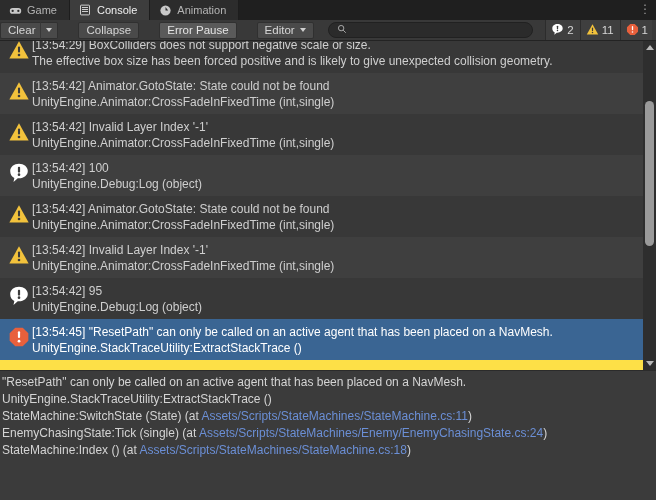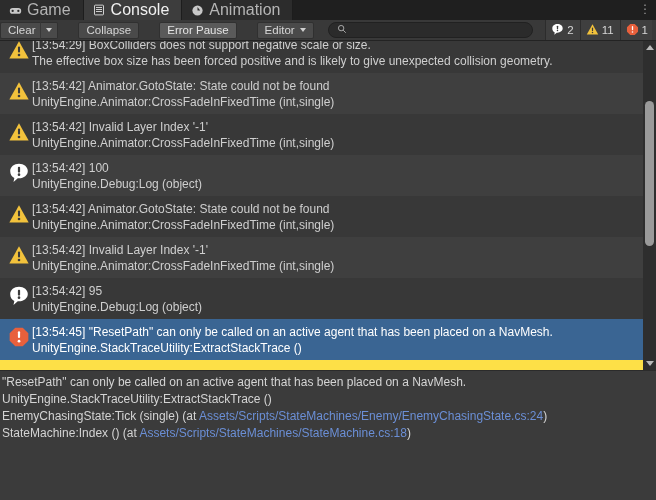--- a/index.html
+++ b/index.html
@@ -34,21 +34,21 @@
     align-items: stretch;
     flex: 0 0 auto;
   }
   .tab {
     display: flex;
     align-items: center;
     gap: 5px;
     padding: 0 12px 0 9px;
     background: #2c2c2c;
     color: #b4b4b4;
-    font-size: 16px;
+    font-size: 11px;
     border-right: 1px solid #1d1d1d;
     cursor: default;
     position: relative;
     justify-content: center;
   }
   .tab.active {
     background: #3d3d3d;
     color: #f0f0f0;
   }
   .tab .ticon {
@@ -522,20 +522,23 @@
   </div>
 
   <div class="detail">
     <div class="dline">
       <span>"ResetPath" can only be called on an active agent that has been placed on a NavMesh.</span>
     </div>
     <div class="dline">
       <span>UnityEngine.StackTraceUtility:ExtractStackTrace ()</span>
     </div>
     <div class="dline">
+      <span>StateMachine:SwitchState (State) (at </span><span class="link">Assets/Scripts/StateMachines/StateMachine.cs:11</span><span>)</span>
+    </div>
+    <div class="dline">
       <span>EnemyChasingState:Tick (single) (at </span><span class="link">Assets/Scripts/StateMachines/Enemy/EnemyChasingState.cs:24</span><span>)</span>
     </div>
     <div class="dline">
       <span>StateMachine:Index () (at </span><span class="link">Assets/Scripts/StateMachines/StateMachine.cs:18</span><span>)</span>
     </div>
   </div>
 
 </div>
 
 </body></html>

